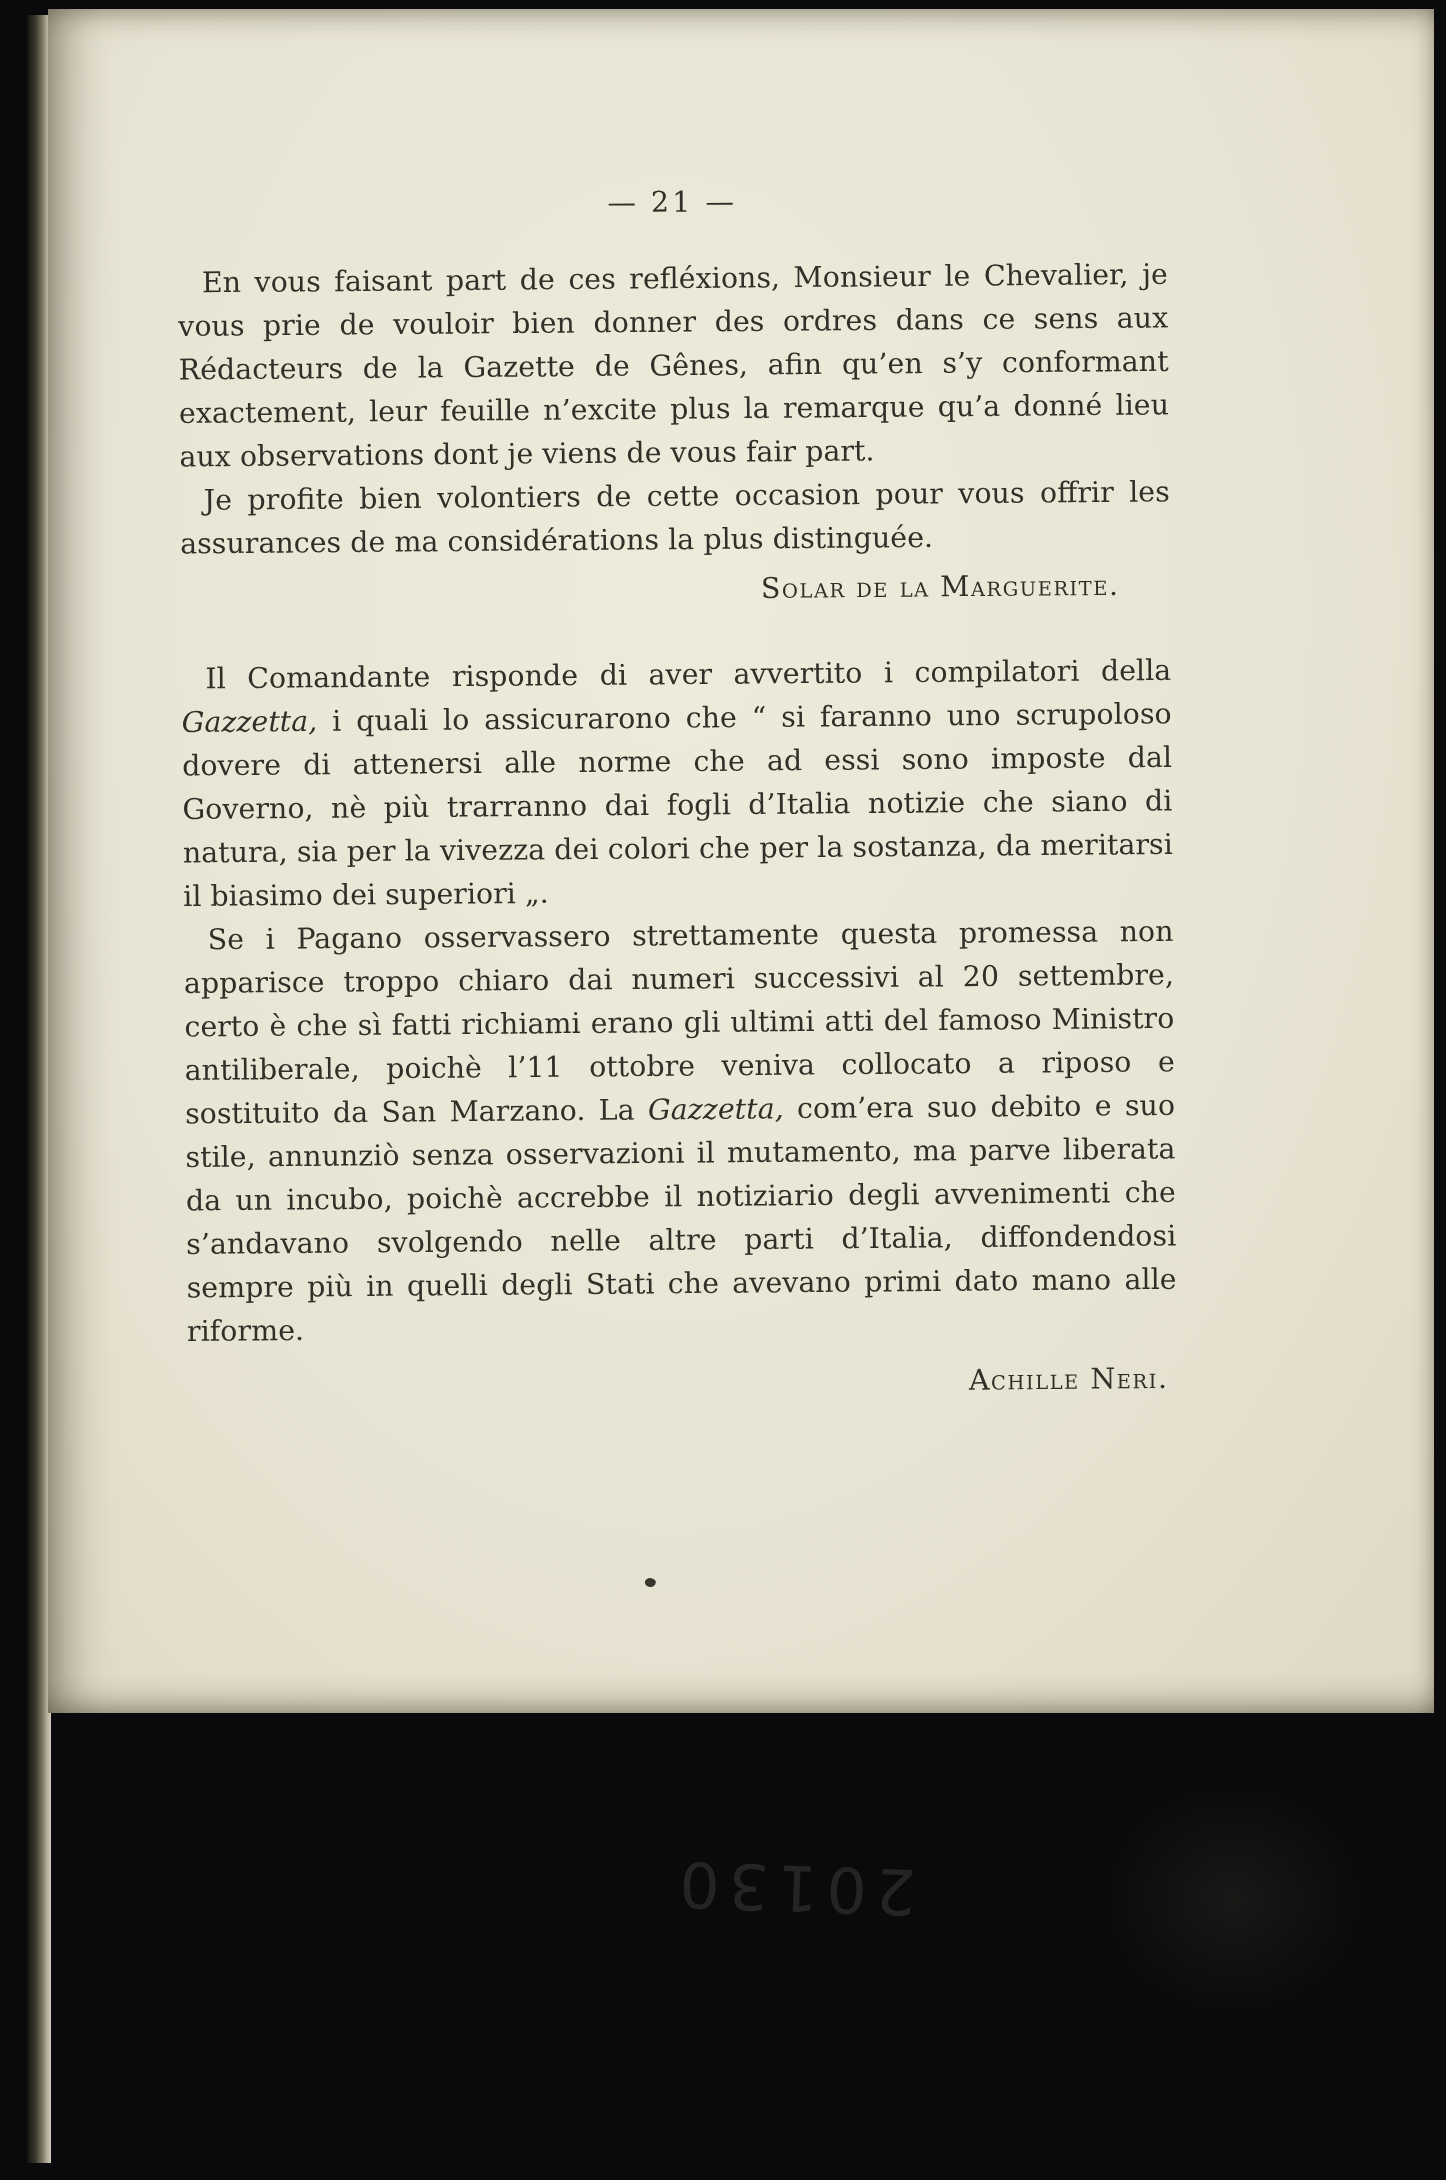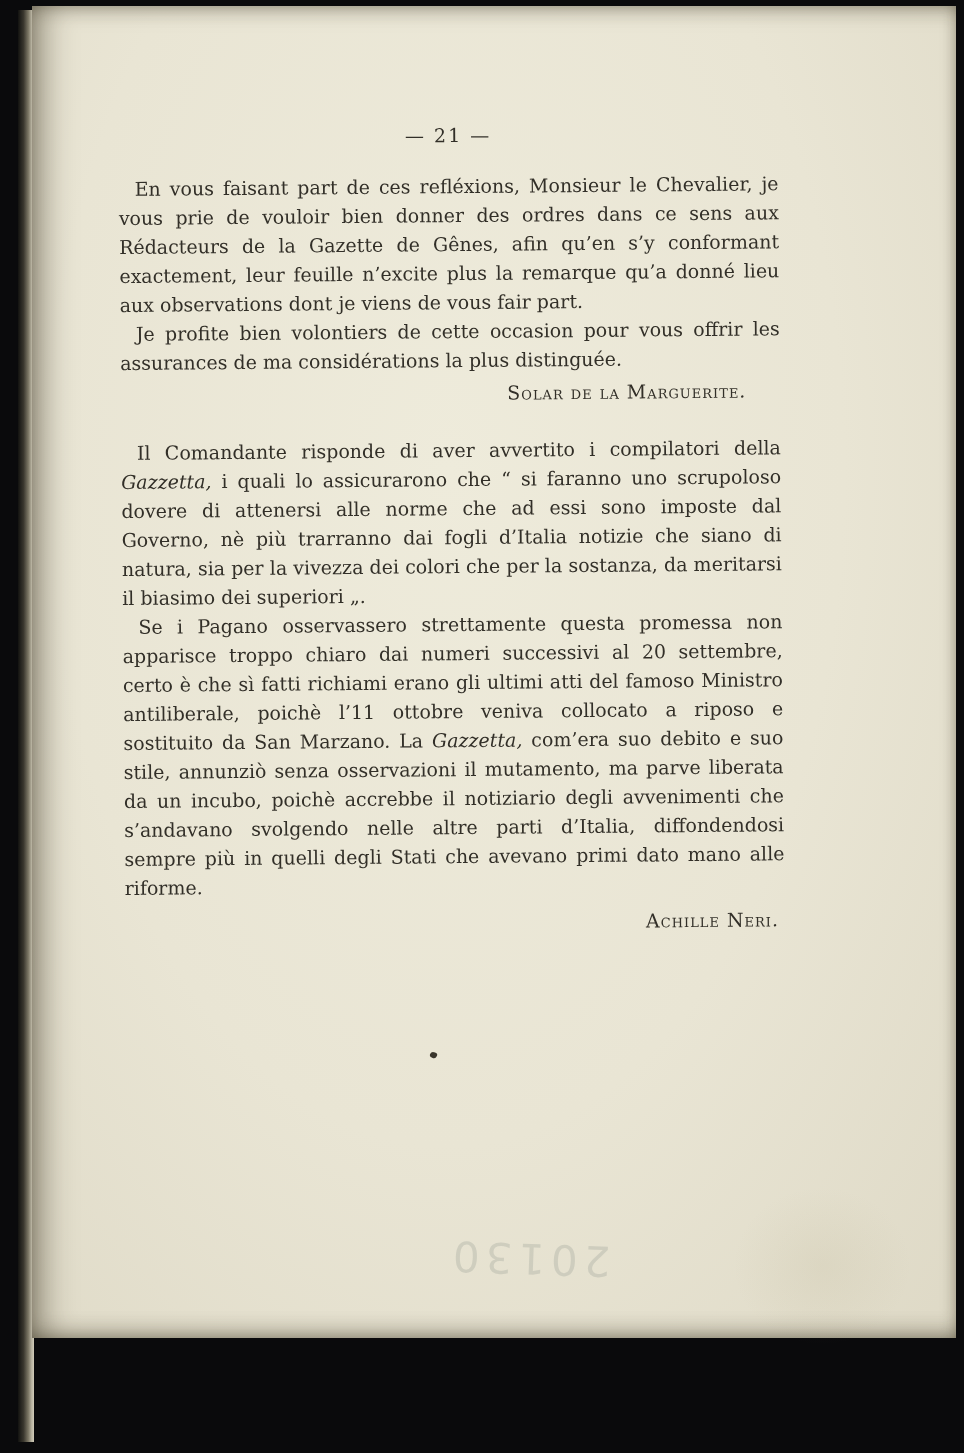--- a/index.html
+++ b/index.html
@@ -25,21 +25,21 @@
     top: 10px;
     width: 16px;
     height: 1432px;
     background: linear-gradient(to right, #121210 0%, #3a372e 35%, #7d7866 65%, #b7b2a0 85%, #d2cdba 100%);
   }
   .page {
     position: absolute;
     left: 32px;
     top: 6px;
     width: 924px;
-    height: 1332px;
+    height: 1136px;
     background: radial-gradient(ellipse at 45% 35%, #eeebdb 0%, #e9e5d4 55%, #ded9c6 100%);
     box-shadow:
       inset 22px 0 34px -14px rgba(55, 48, 30, 0.55),
       inset -8px 0 16px -9px rgba(55, 48, 30, 0.35),
       inset 0 12px 20px -12px rgba(55, 48, 30, 0.40),
       inset 0 -14px 22px -12px rgba(55, 48, 30, 0.45);
   }
   .text-block {
     position: absolute;
     left: 86px;

